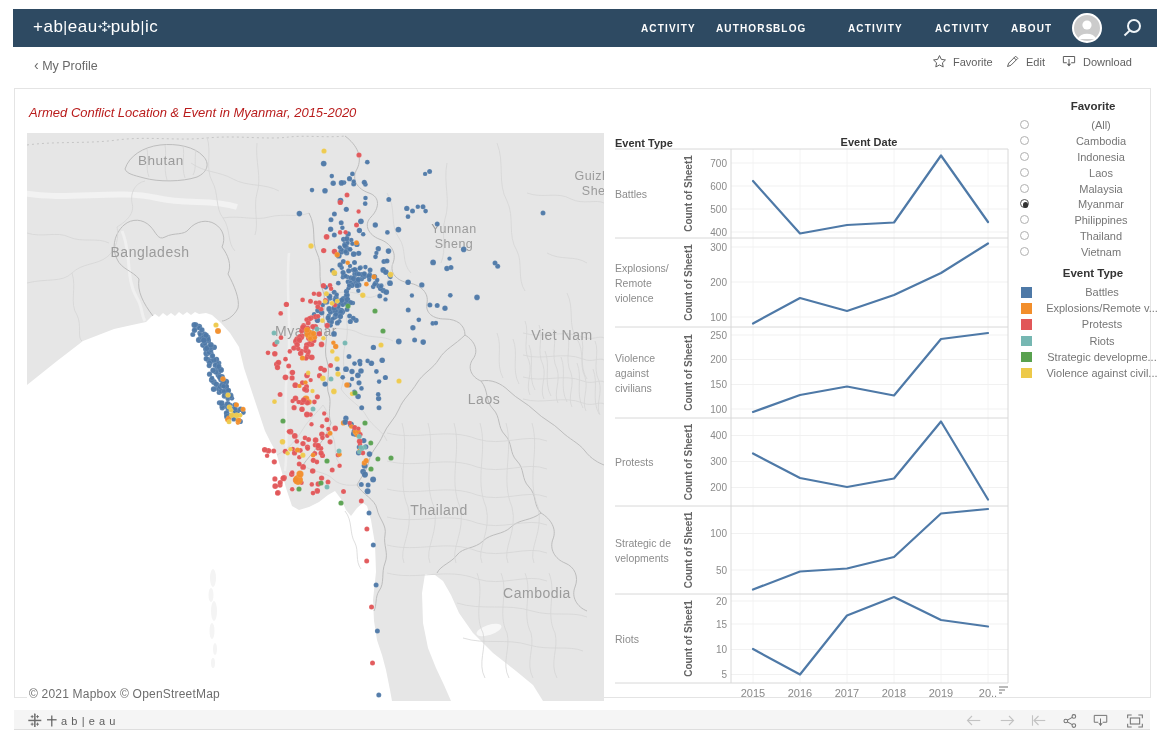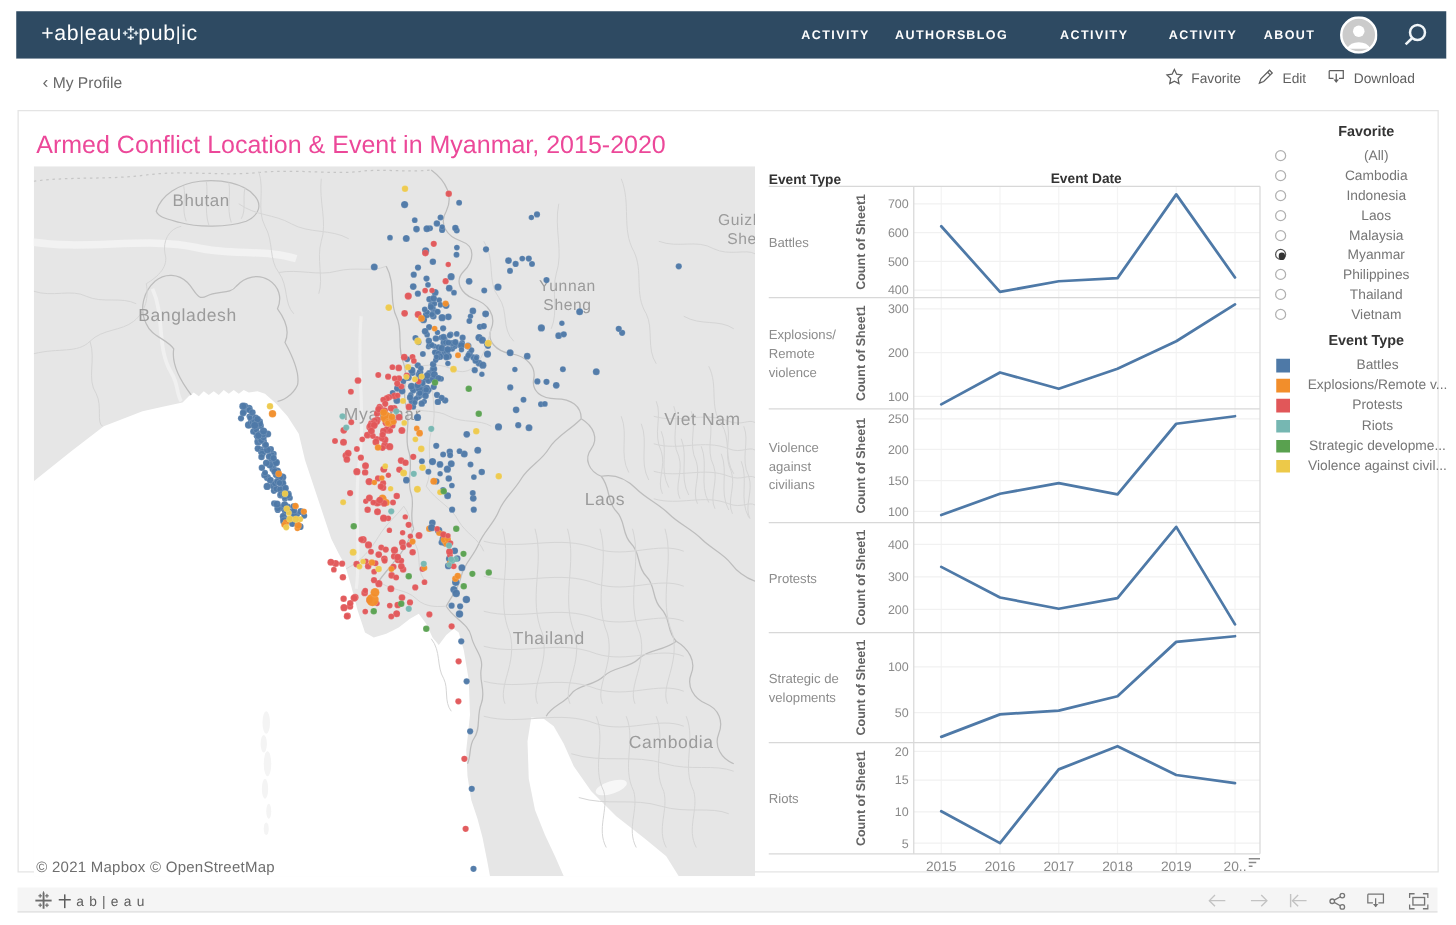--- a/index.html
+++ b/index.html
@@ -11,21 +11,21 @@
 .navitem { position:absolute; top:14px; color:#fdfdfd; font-size:10px; font-weight:bold; letter-spacing:1.15px; }
 #avatar { position:absolute; left:1059px; top:4px; }
 #searchico { position:absolute; left:1108px; top:8px; }
 
 #subbar { position:absolute; left:13px; top:47px; width:1144px; height:33px; background:#fff; }
 #myprofile { position:absolute; left:21px; top:10px; color:#696969; font-size:12.5px; }
 .action { position:absolute; top:7px; color:#5f5f5f; font-size:11px; }
 .action svg { vertical-align:-3px; margin-right:6px; }
 
 #viz { position:absolute; left:14px; top:88px; width:1137px; height:610px; border:1px solid #e4e4e4; background:#fff; }
-#viztitle { position:absolute; left:14px; top:15.5px; font-size:20px; color:#ec4899; }
+#viztitle { position:absolute; left:14px; top:15.5px; font-size:13px; color:#b91c1c;font-style:italic; }
 #charttitle { position:absolute; left:600px; top:14.5px; font-size:17.5px; color:#4c4c4c; }
 #mapsvg { position:absolute; left:12px; top:44px; }
 #chartsvg { position:absolute; left:585px; top:30px; }
 
 #sidebar { position:absolute; left:1005px; top:11px; width:146px; }
 .sidehead { font-size:11.5px; font-weight:bold; color:#343434; }
 .radio-item { position:relative; height:15.9px; font-size:11px; color:#767676; padding-left:16px; line-height:16.2px; white-space:nowrap; }
 .radio-item .circ { position:absolute; left:0; top:3px; width:9px; height:9px; border:1px solid #b0b0b0; border-radius:50%; background:#fff; }
 .radio-item .circ.sel { border-color:#555; }
 .radio-item .circ.sel::after { content:""; position:absolute; left:1.8px; top:1.8px; width:5.4px; height:5.4px; background:#333; border-radius:50%; }

